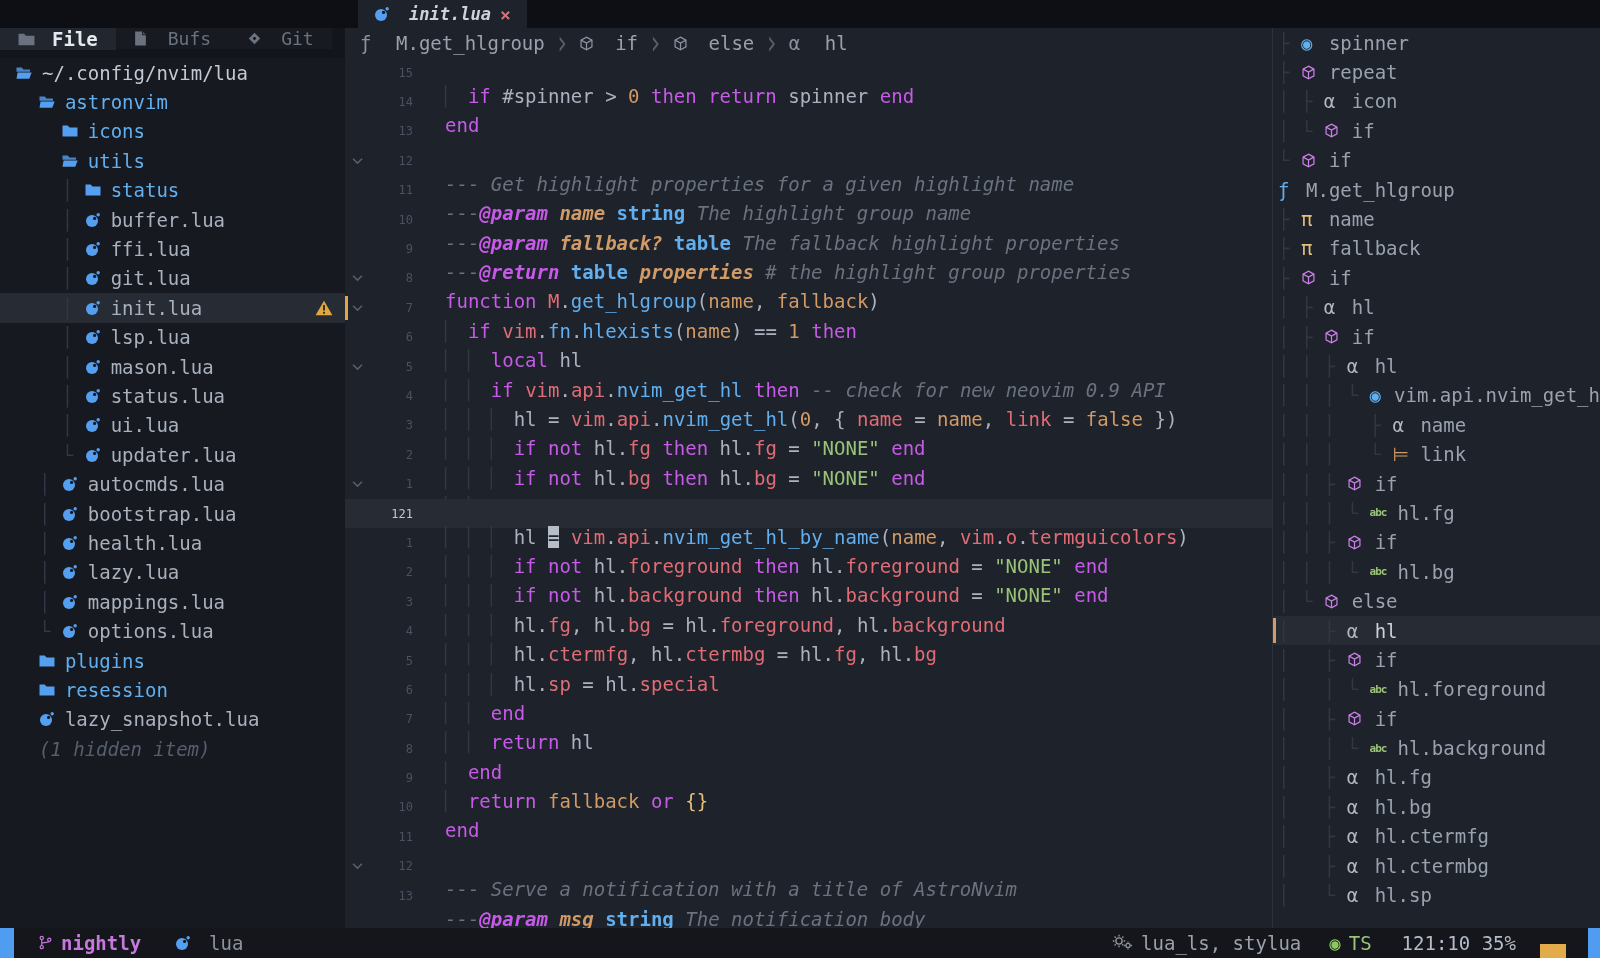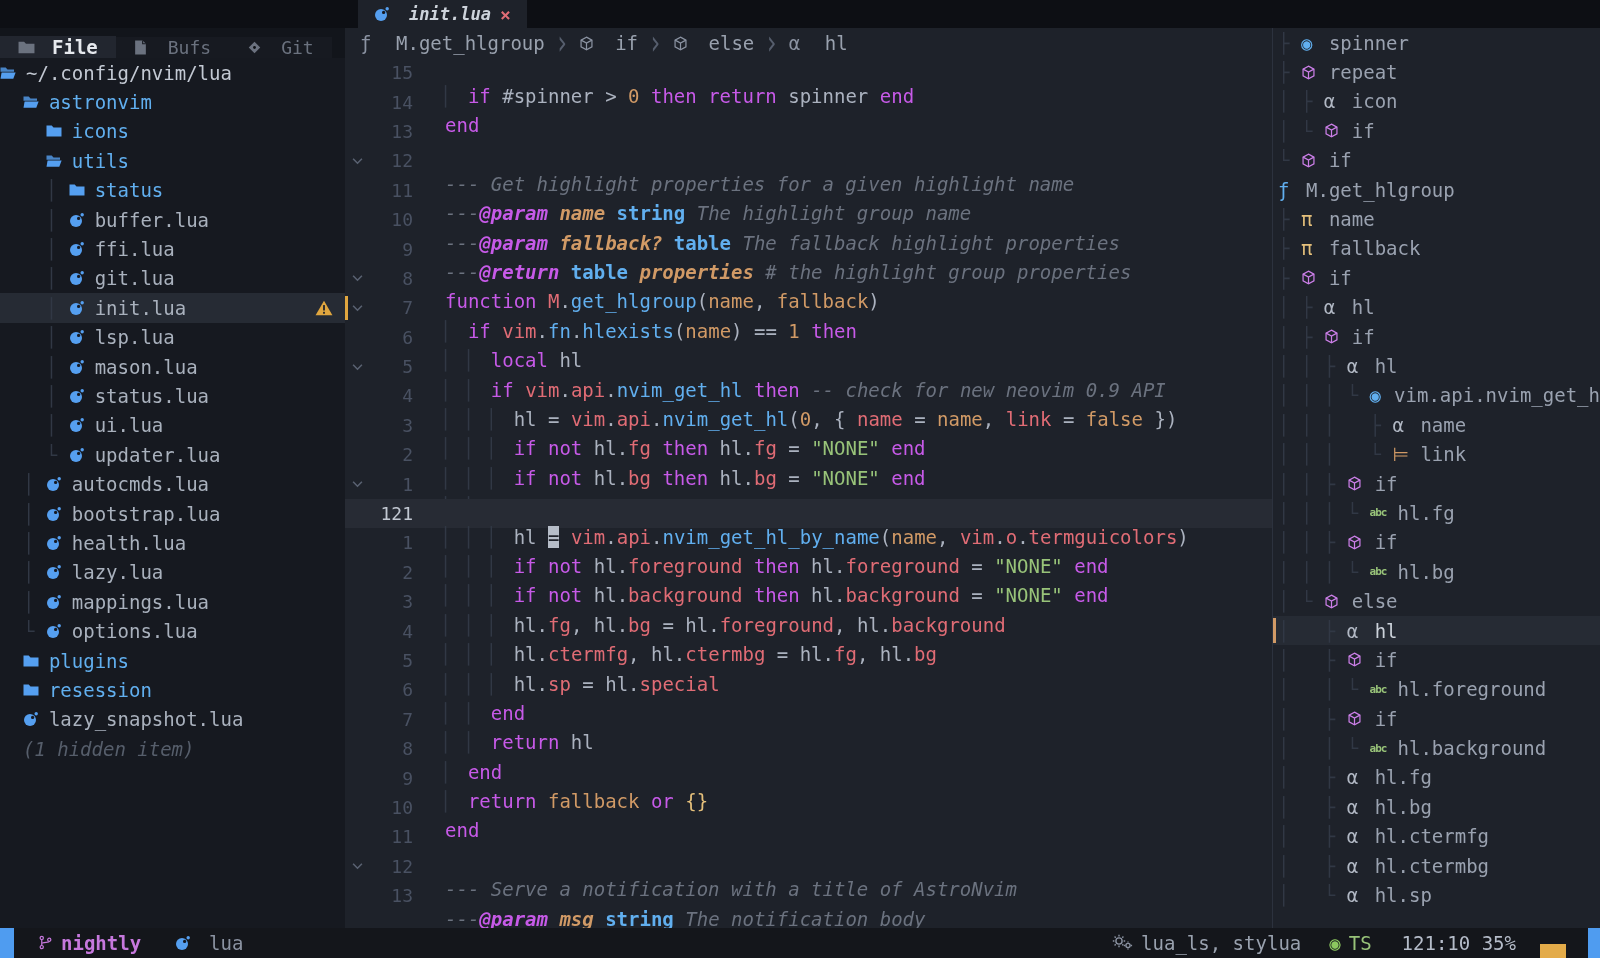--- a/index.html
+++ b/index.html
@@ -11,47 +11,47 @@
   }
   
   .tabbar { position:absolute; top:0; left:0; right:0; height:28px; background:var(--bg-dark); }
   .tab { position:absolute; left:358px; top:0; height:28px; background:var(--bg-editor);
          display:flex; align-items:center; gap:9px; padding:0 16px; }
   .tab-title { color:#cdd3db; font-weight:bold; font-style:italic; font-size:17px; }
   .tab-close { color:var(--red); font-weight:bold; font-size:18px; }
   
   .neotree { position:absolute; left:0; top:28px; width:345px; bottom:30px;
              background:var(--bg-panel); overflow:hidden; }
-  .selector { display:flex; height:30px; background:#12151b; align-items:flex-end; }
+  .selector { display:flex; height:30px; background:#12151b; align-items:flex-start; }
   .selector .seg { display:flex; align-items:center; gap:8px; padding:0 18px; color:#6b727f;
                    font-size:18px; background:#171a21; }
   .selector .seg.active { background:#22262f; color:#e6e9ee; font-weight:bold; font-size:19px; }
   .tree { position:absolute; top:30px; left:0; right:0; }
-  .trow { position:relative; display:flex; align-items:center; height:var(--rh); padding-left:0;
+  .trow { position:relative; display:flex; align-items:center; height:var(--rh); padding-left:16px;
           white-space:pre; }
   .trow.selected { background:var(--bg-selected); }
   .tguide { color:var(--guide); }
   .ticon { display:inline-flex; width:20px; justify-content:flex-start; margin-right:6px; }
   .tname.dir { color:var(--blue);text-align:center; }
   .tname.root { color:#c3c9d3; }
   .tname.file { color:#a9b1bd; }
   .tname.note { color:#565e6b; font-style:italic; }
   .twarn { position:absolute; right:12px; color:var(--warn); display:flex; }
   
   .editor { position:absolute; left:345px; top:28px; width:927px; bottom:30px;
             background:var(--bg-editor); overflow:hidden; }
   .winbar { height:30px; display:flex; align-items:center; gap:10px; padding-left:15px;
             color:#99a1ae; font-size:19px; }
   .winbar .sep { color:#565e6d; font-size:24px; font-weight:200; transform:scaleY(1.4); }
   .winbar .bc-ic { display:inline-flex; color:#8b93a2; }
   .codelines { position:absolute; top:30px; left:0; right:0; }
   .crow { position:relative; display:flex; height:var(--rh); align-items:center; white-space:pre; }
   .crow.cursorline { background:var(--bg-cursorline); }
   .fold { width:24px; text-align:center; color:#5a6272; display:inline-flex; justify-content:center; }
-  .lnum { width:44px; text-align:right; color:var(--linenr); font-size:18px; }
+  .lnum { width:44px; text-align:right; color:var(--linenr); font-size:12px; }
   .crow.cursorline .lnum { color:#c2c8d2; }
   .codetxt { padding-left:32px;margin-top:46px; }
   .sign { position:absolute; left:0; top:3px; bottom:3px; width:3px; background:var(--warn); }
   .tk-kw{color:var(--purple)} .tk-fn{color:var(--blue)} .tk-fld{color:var(--red)}
   .tk-num{color:var(--orange)} .tk-str{color:var(--green)}
   .tk-cmt{color:var(--comment);font-style:italic}
   .tk-ck{color:var(--purple);font-style:italic;font-weight:bold}
   .tk-cp{color:var(--orange);font-style:italic;font-weight:bold}
   .tk-ct{color:var(--blue);font-weight:bold}
   .tk-txt{color:var(--text)} .tk-yel{color:var(--yellow)} .tk-gd{color:var(--guide)}

